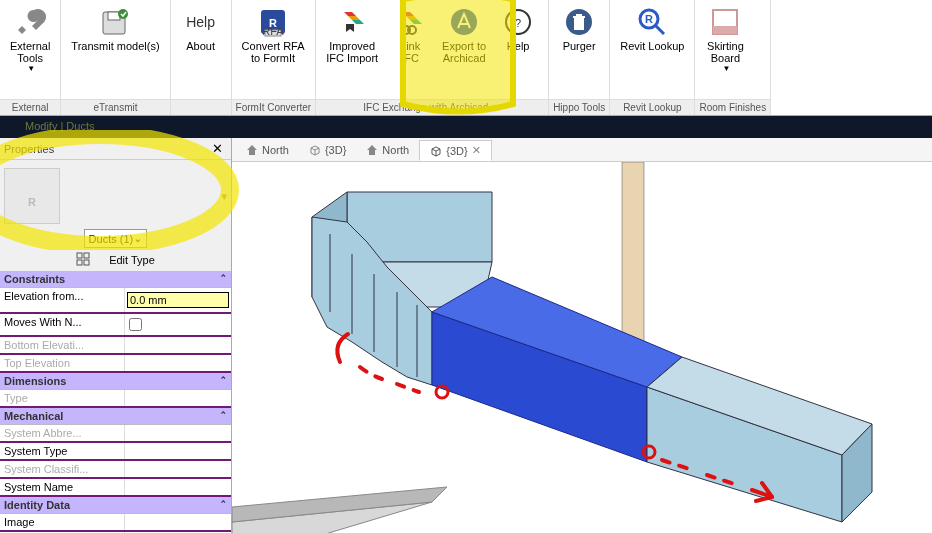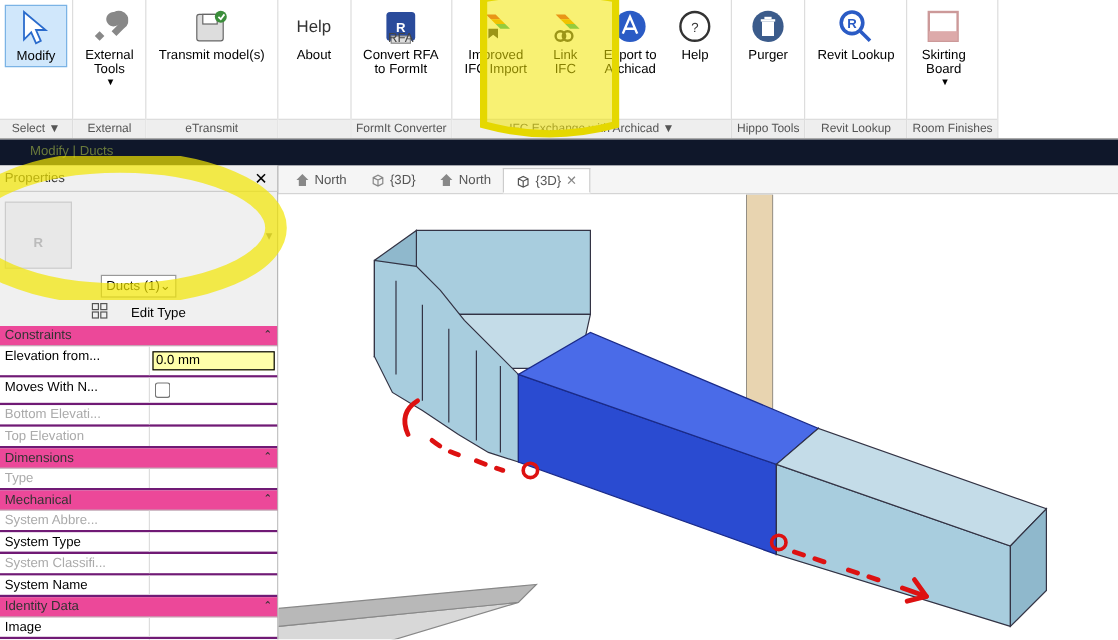--- a/index.html
+++ b/index.html
@@ -31,21 +31,21 @@
 
 .type-selector-row { display: flex; gap: 6px; align-items: center; padding: 8px 4px 2px 4px; }
 .type-preview { width: 56px; height: 56px; background: #e8e8e8; border: 1px solid #ccc; display: flex; align-items: center; justify-content: center; }
 .type-preview svg { width: 40px; height: 40px; }
 
 .type-row { display: flex; align-items: center; padding: 3px 4px; gap: 4px; flex-direction: column; }
 .type-combo { flex: 1; border: 1px solid #999; background: #fff; padding: 2px 4px; display: flex; justify-content: space-between; align-items: center; cursor: pointer; }
 .edit-type { display: flex; align-items: center; gap: 19px; cursor: pointer; }
 
 .prop-grid { overflow-y: auto; flex: 1; }
-.prop-cat { background: #ec4899; padding: 2px 4px; font-weight: 400; color: #333; display: flex; justify-content: space-between; border-bottom: 1px solid #bcbcbc; }
+.prop-cat { background: #c4b5fd; padding: 2px 4px; font-weight: 700; color: #333; display: flex; justify-content: space-between; border-bottom: 1px solid #bcbcbc; }
 .prop-cat .collapse { font-size: 9px; cursor: pointer; }
 .prop-row { display: flex; border-bottom: 2px solid #701a75; background: #fff; }
 .prop-row.ro { color: #aaa; }
 .prop-label { width: 125px; padding: 2px 4px; overflow: hidden; white-space: nowrap; text-overflow: ellipsis; border-right: 1px solid #ddd; }
 .prop-val { flex: 1; padding: 4px 2px; display: flex; align-items: center; }
 .prop-val input[type=text] { width: 100%; border: 1px solid #000; background: #ffffaa; padding: 1px 2px; font-size: 11px; }
 .prop-val input[type=checkbox] { margin-left: 2px; }
 
 
 .view-area { flex: 1; display: flex; flex-direction: column; text-align: center; }
@@ -62,33 +62,20 @@
 
 
 .hl-yellow { position: absolute; pointer-events: none; z-index: 20; }
 
 </style>
 </head>
 <body>
 
 <div class="ribbon">
 
-  <div class="ribbon-group">
-    <div class="ribbon-tools">
-      <div class="ribbon-btn selected-btn">
-        <span class="ico">
-          <svg viewBox="0 0 32 32">
-              <path d="M6 3 L6 26 L12 20 L16 29 L20 27 L16 18 L24 18 Z" fill="#fff" stroke="#2a6bcc" stroke-width="1.5"></path>
-            </svg>
-        </span>
-        <span class="lbl">Modify</span>
-      </div>
-    </div>
-    <div class="ribbon-group-label">Select ▼</div>
-  </div>
 
   <div class="ribbon-group">
     <div class="ribbon-tools">
       <div class="ribbon-btn">
         <span class="ico">
           <svg viewBox="0 0 32 32">
               <path d="M20 4 a6 6 0 1 0 4 10 l-6 6 l4 4 l6-6 a6 6 0 0 0 -8-14" fill="#888"></path>
               <path d="M8 20 l-4 4 l4 4 l4-4 z" fill="#888"></path>
             </svg>
         </span>

